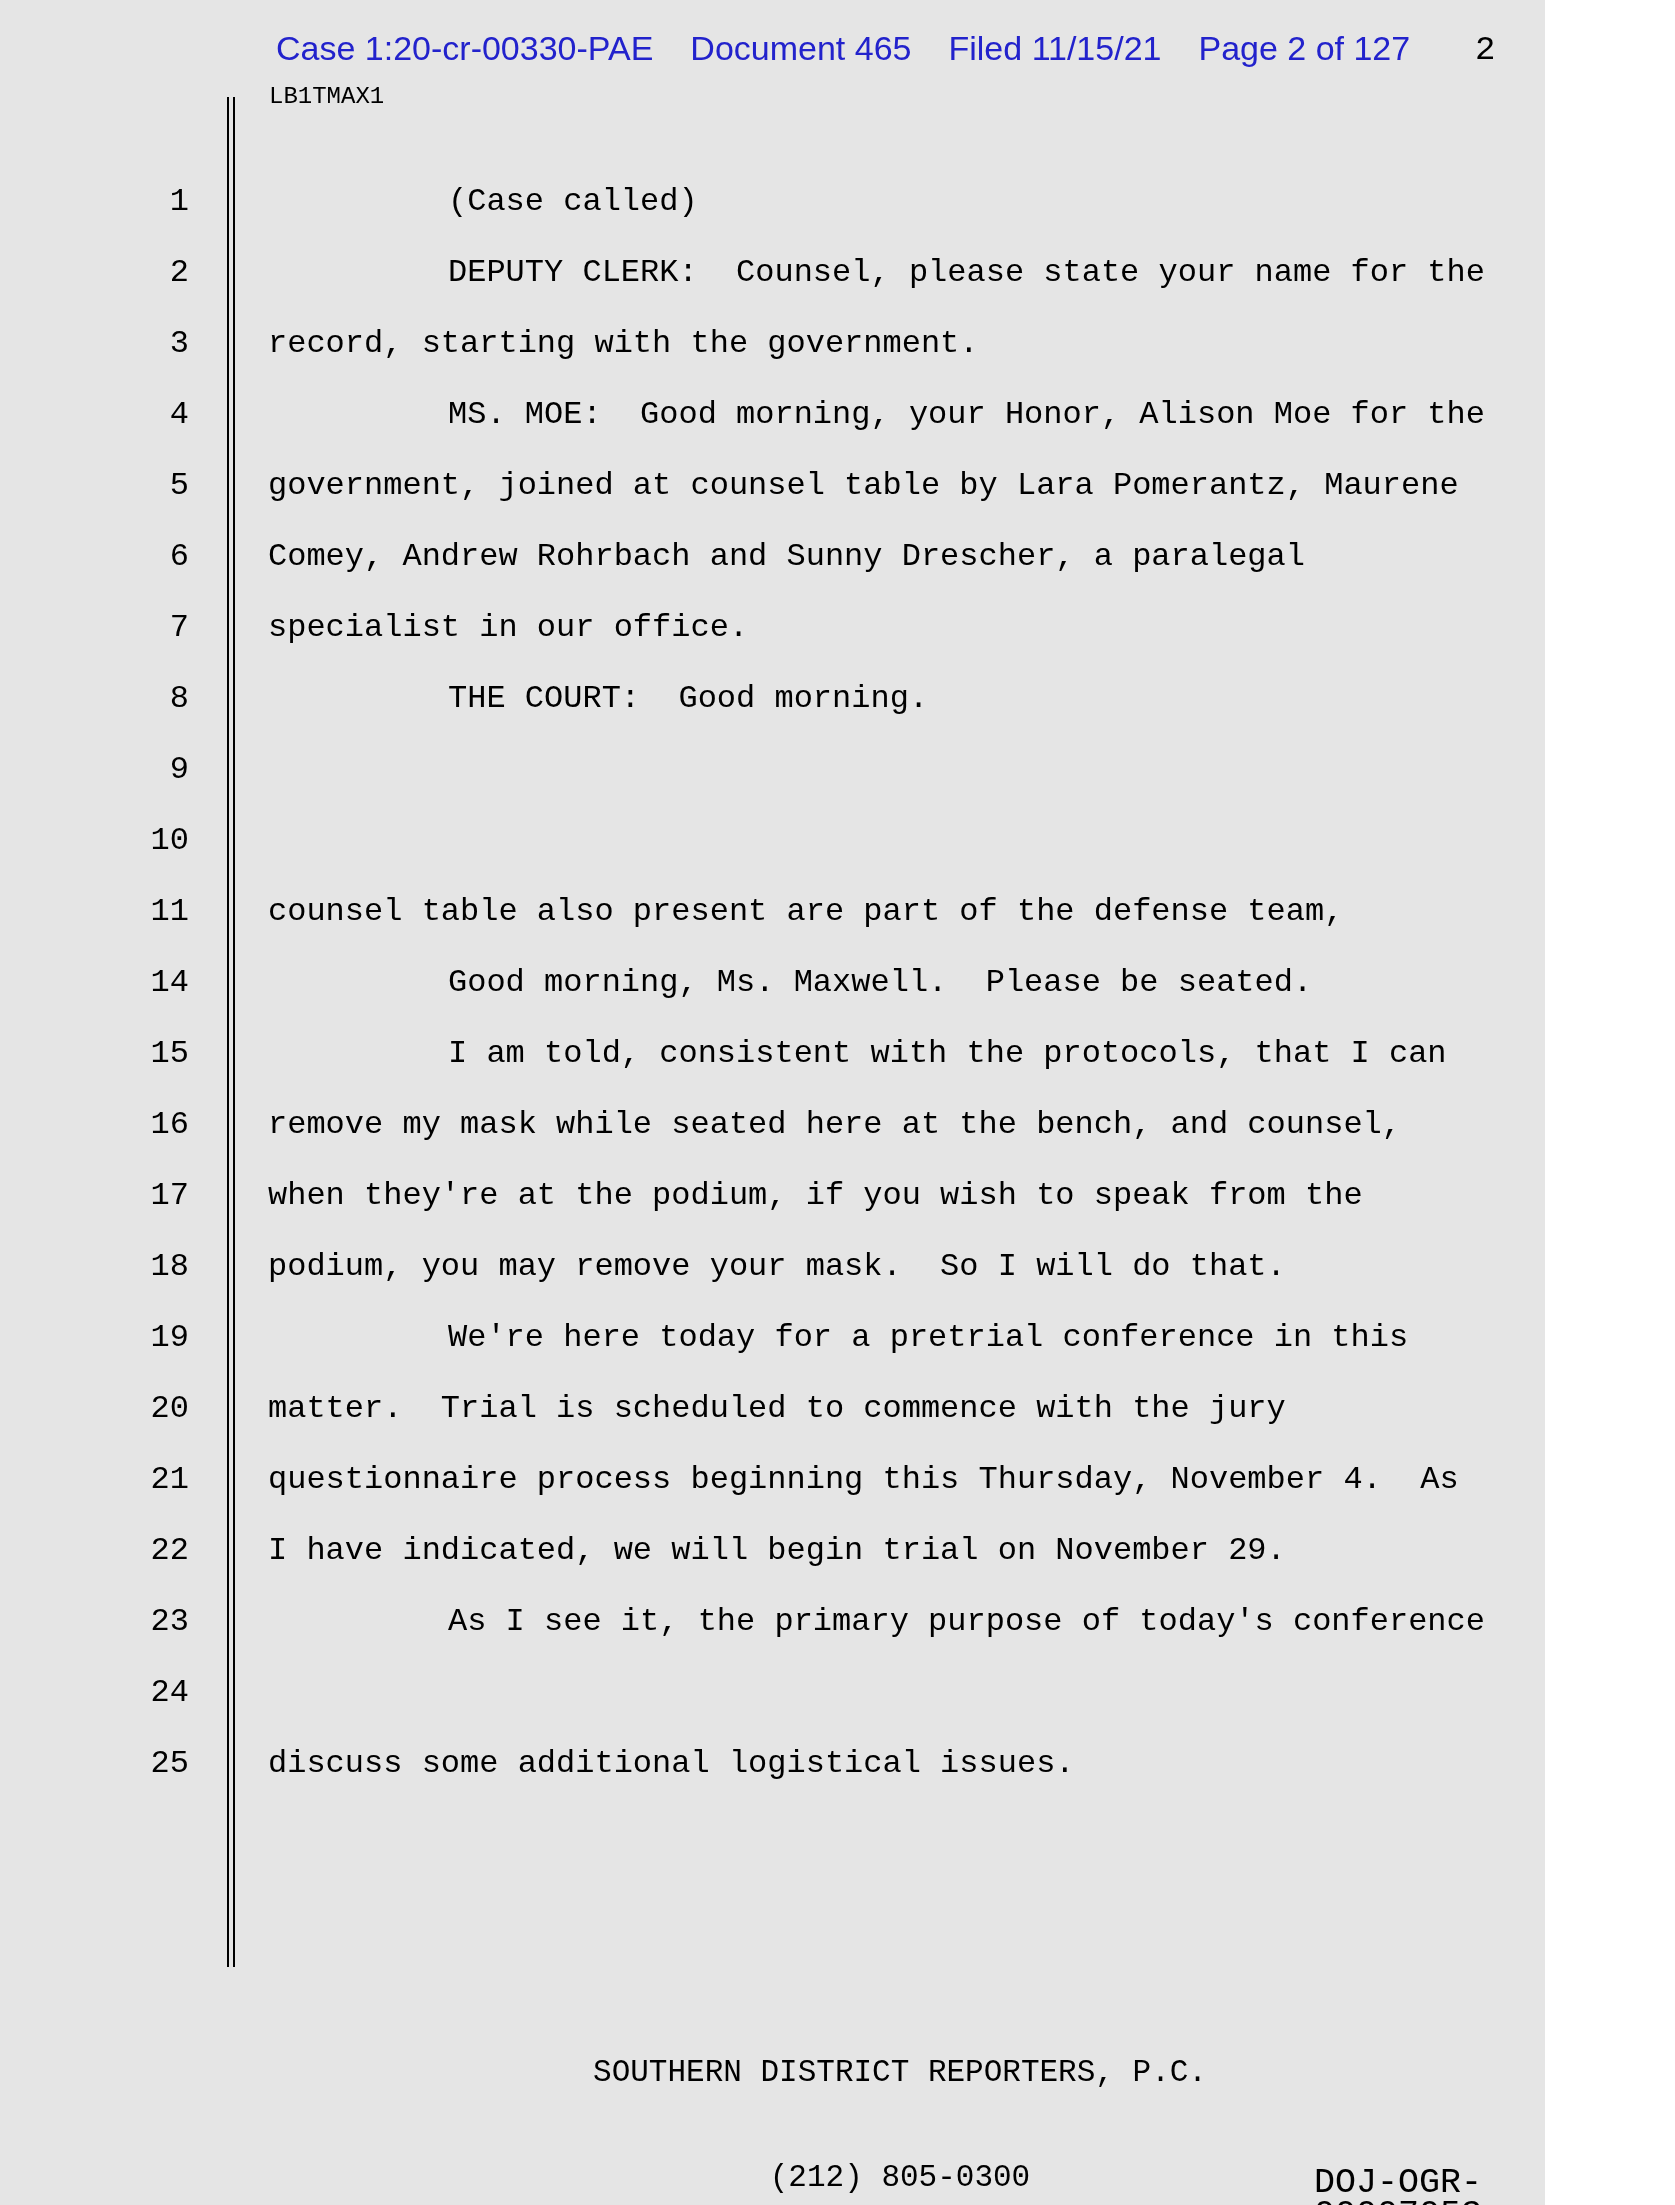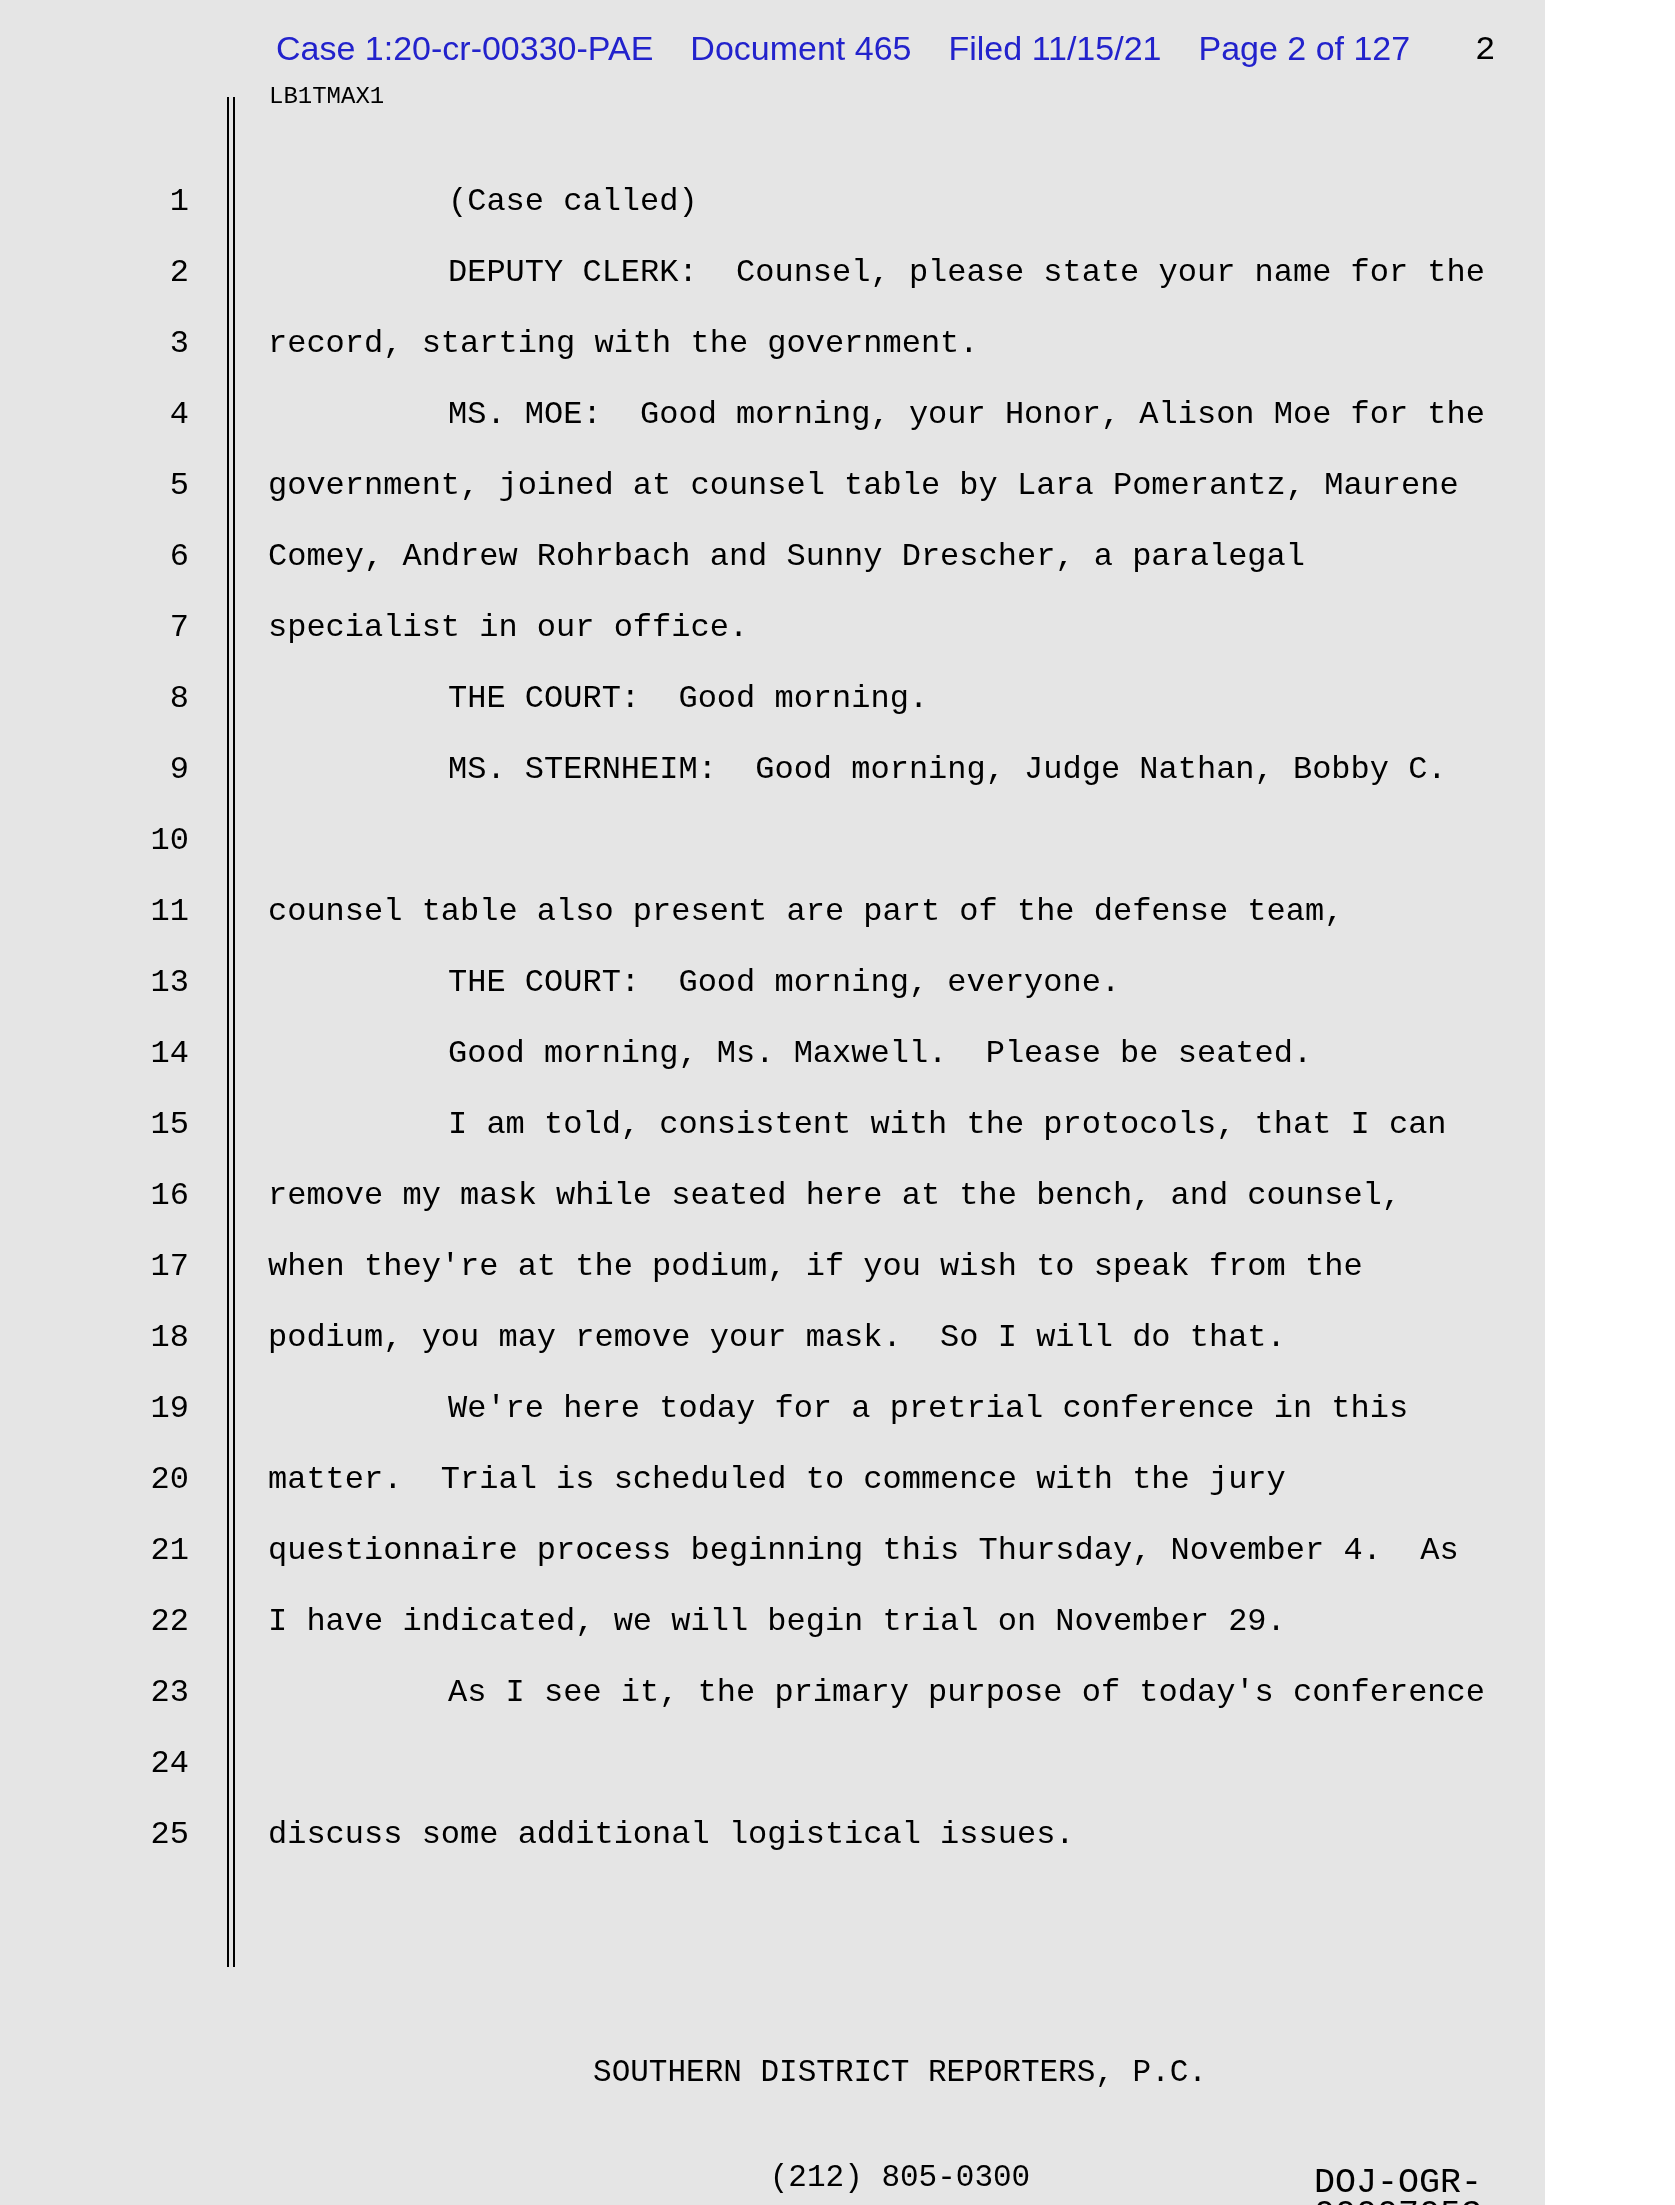--- a/index.html
+++ b/index.html
@@ -122,24 +122,23 @@
 
   <main class="lines">
     <div class="line"><span class="num">1</span><span class="text indent">(Case called)</span></div>
     <div class="line"><span class="num">2</span><span class="text indent">DEPUTY CLERK:  Counsel, please state your name for the</span></div>
     <div class="line"><span class="num">3</span><span class="text">record, starting with the government.</span></div>
     <div class="line"><span class="num">4</span><span class="text indent">MS. MOE:  Good morning, your Honor, Alison Moe for the</span></div>
     <div class="line"><span class="num">5</span><span class="text">government, joined at counsel table by Lara Pomerantz, Maurene</span></div>
     <div class="line"><span class="num">6</span><span class="text">Comey, Andrew Rohrbach and Sunny Drescher, a paralegal</span></div>
     <div class="line"><span class="num">7</span><span class="text">specialist in our office.</span></div>
     <div class="line"><span class="num">8</span><span class="text indent">THE COURT:  Good morning.</span></div>
-    <div class="line"><span class="num">9</span><span class="text indent">MS. STERNHEIM:  Good morning, Judge Nathan, Bobby C.</span></div>
+    <div class="line"><span class="num">9</span></div>
     <div class="line"><span class="num">10</span></div>
     <div class="line"><span class="num">11</span><span class="text">counsel table also present are part of the defense team,</span></div>
-    <div class="line"><span class="num">13</span><span class="text indent">THE COURT:  Good morning, everyone.</span></div>
     <div class="line"><span class="num">14</span><span class="text indent">Good morning, Ms. Maxwell.  Please be seated.</span></div>
     <div class="line"><span class="num">15</span><span class="text indent">I am told, consistent with the protocols, that I can</span></div>
     <div class="line"><span class="num">16</span><span class="text">remove my mask while seated here at the bench, and counsel,</span></div>
     <div class="line"><span class="num">17</span><span class="text">when they're at the podium, if you wish to speak from the</span></div>
     <div class="line"><span class="num">18</span><span class="text">podium, you may remove your mask.  So I will do that.</span></div>
     <div class="line"><span class="num">19</span><span class="text indent">We're here today for a pretrial conference in this</span></div>
     <div class="line"><span class="num">20</span><span class="text">matter.  Trial is scheduled to commence with the jury</span></div>
     <div class="line"><span class="num">21</span><span class="text">questionnaire process beginning this Thursday, November 4.  As</span></div>
     <div class="line"><span class="num">22</span><span class="text">I have indicated, we will begin trial on November 29.</span></div>
     <div class="line"><span class="num">23</span><span class="text indent">As I see it, the primary purpose of today's conference</span></div>

